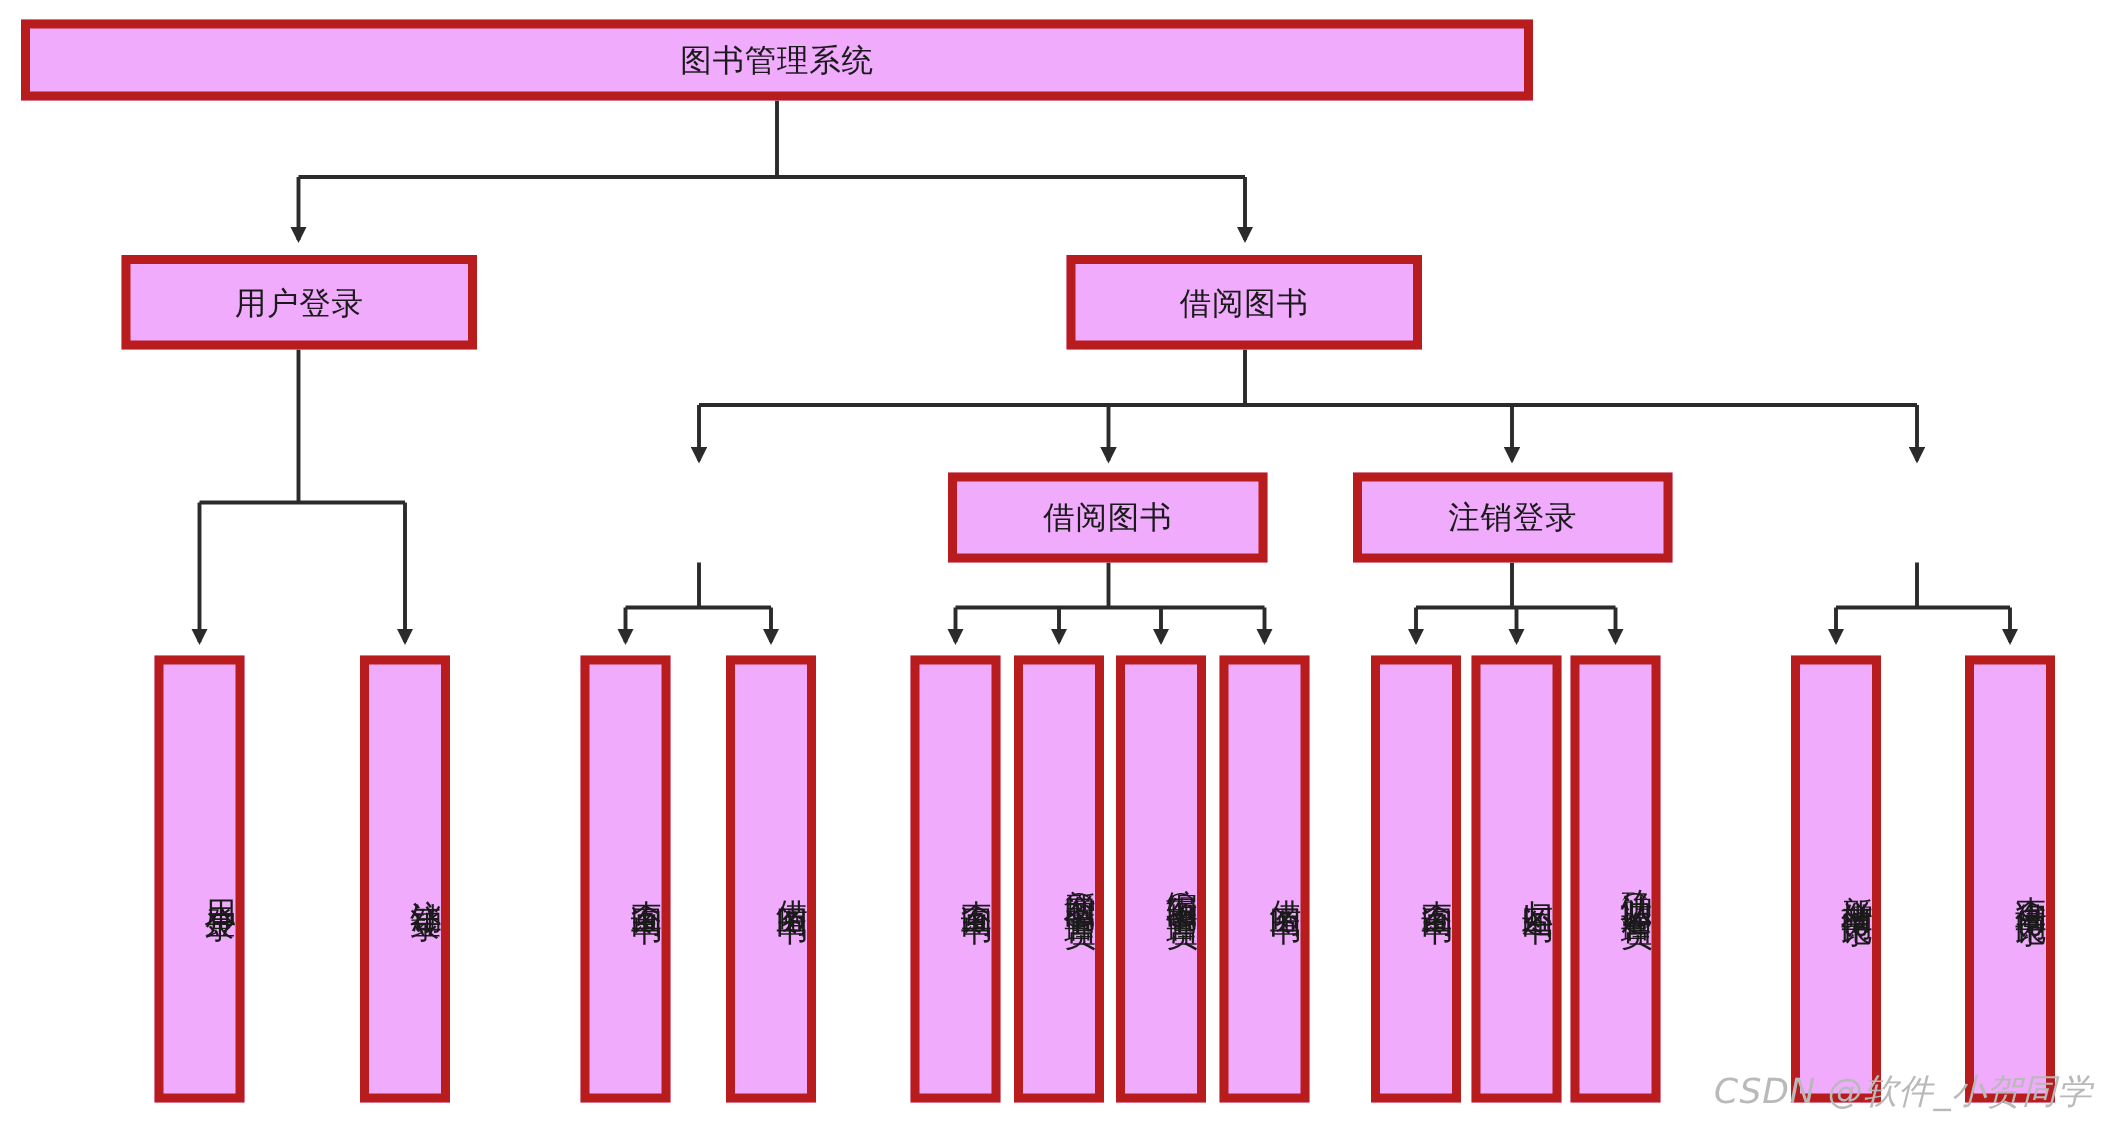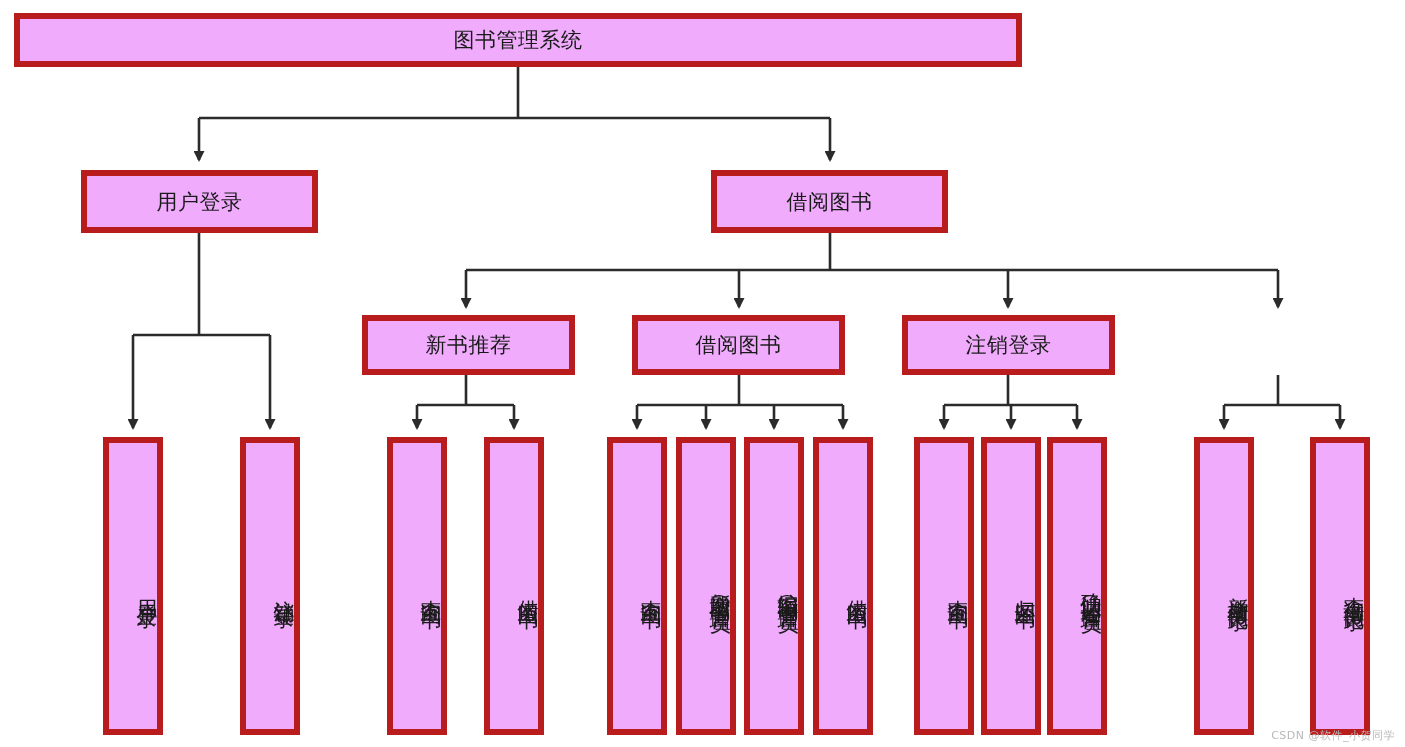--- a/index.html
+++ b/index.html
@@ -53,25 +53,26 @@
     white-space: nowrap;
   }
   .node.vert .node-label {
     writing-mode: vertical-rl;
     text-orientation: upright;
   }
   #watermark {
     position: absolute;
     right: 10px;
     bottom: 4px;
-    font-size: 11px;
+    font-size: 23px;
     color: #b9b9b9;
     white-space: nowrap;
     pointer-events: none;
     letter-spacing: 0.5px;
+    font-style: italic;
   }
 </style>
 </head>
 <body>
 
 <div id="canvas">
 
   <svg id="diagram-svg" viewBox="0 0 1405 747" xmlns="http://www.w3.org/2000/svg">
     <defs>
       <marker id="arrow" markerWidth="11" markerHeight="11" refX="9" refY="5.5" orient="auto" markerUnits="userSpaceOnUse">
@@ -127,23 +128,20 @@
     <span class="node-label">图书管理系统</span>
   </div>
 
   <div class="node horiz" style="left:81px; top:170px; width:237px; height:63px;">
     <span class="node-label">用户登录</span>
   </div>
   <div class="node horiz" style="left:711px; top:170px; width:237px; height:63px;">
     <span class="node-label">借阅图书</span>
   </div>
 
-  <div class="node horiz" style="left:362px; top:315px; width:213px; height:60px;">
-    <span class="node-label">新书推荐</span>
-  </div>
   <div class="node horiz" style="left:632px; top:315px; width:213px; height:60px;">
     <span class="node-label">借阅图书</span>
   </div>
   <div class="node horiz" style="left:902px; top:315px; width:213px; height:60px;">
     <span class="node-label">注销登录</span>
   </div>
 
   <div class="node vert" style="left:103px; top:437px; width:60px; height:298px;">
     <span class="node-label">用户登录</span>
   </div>

